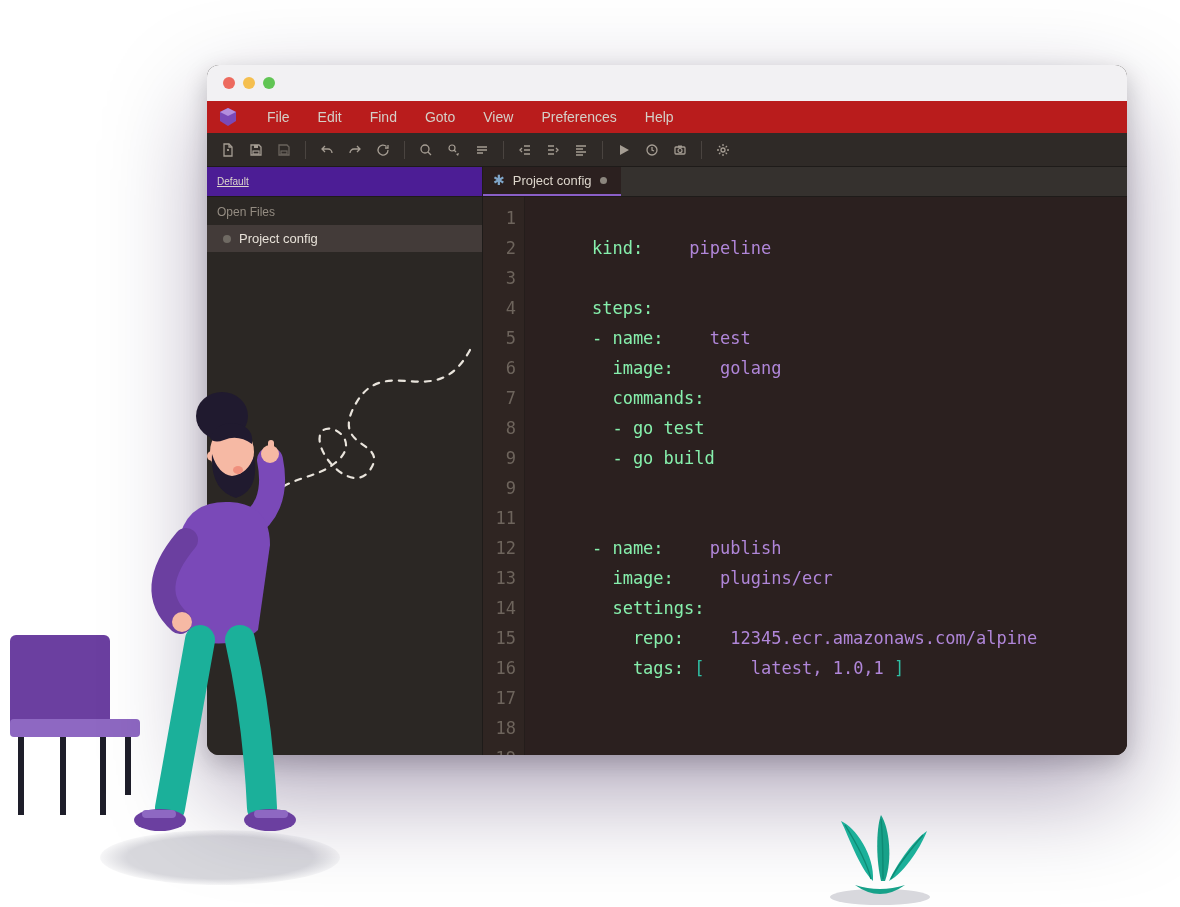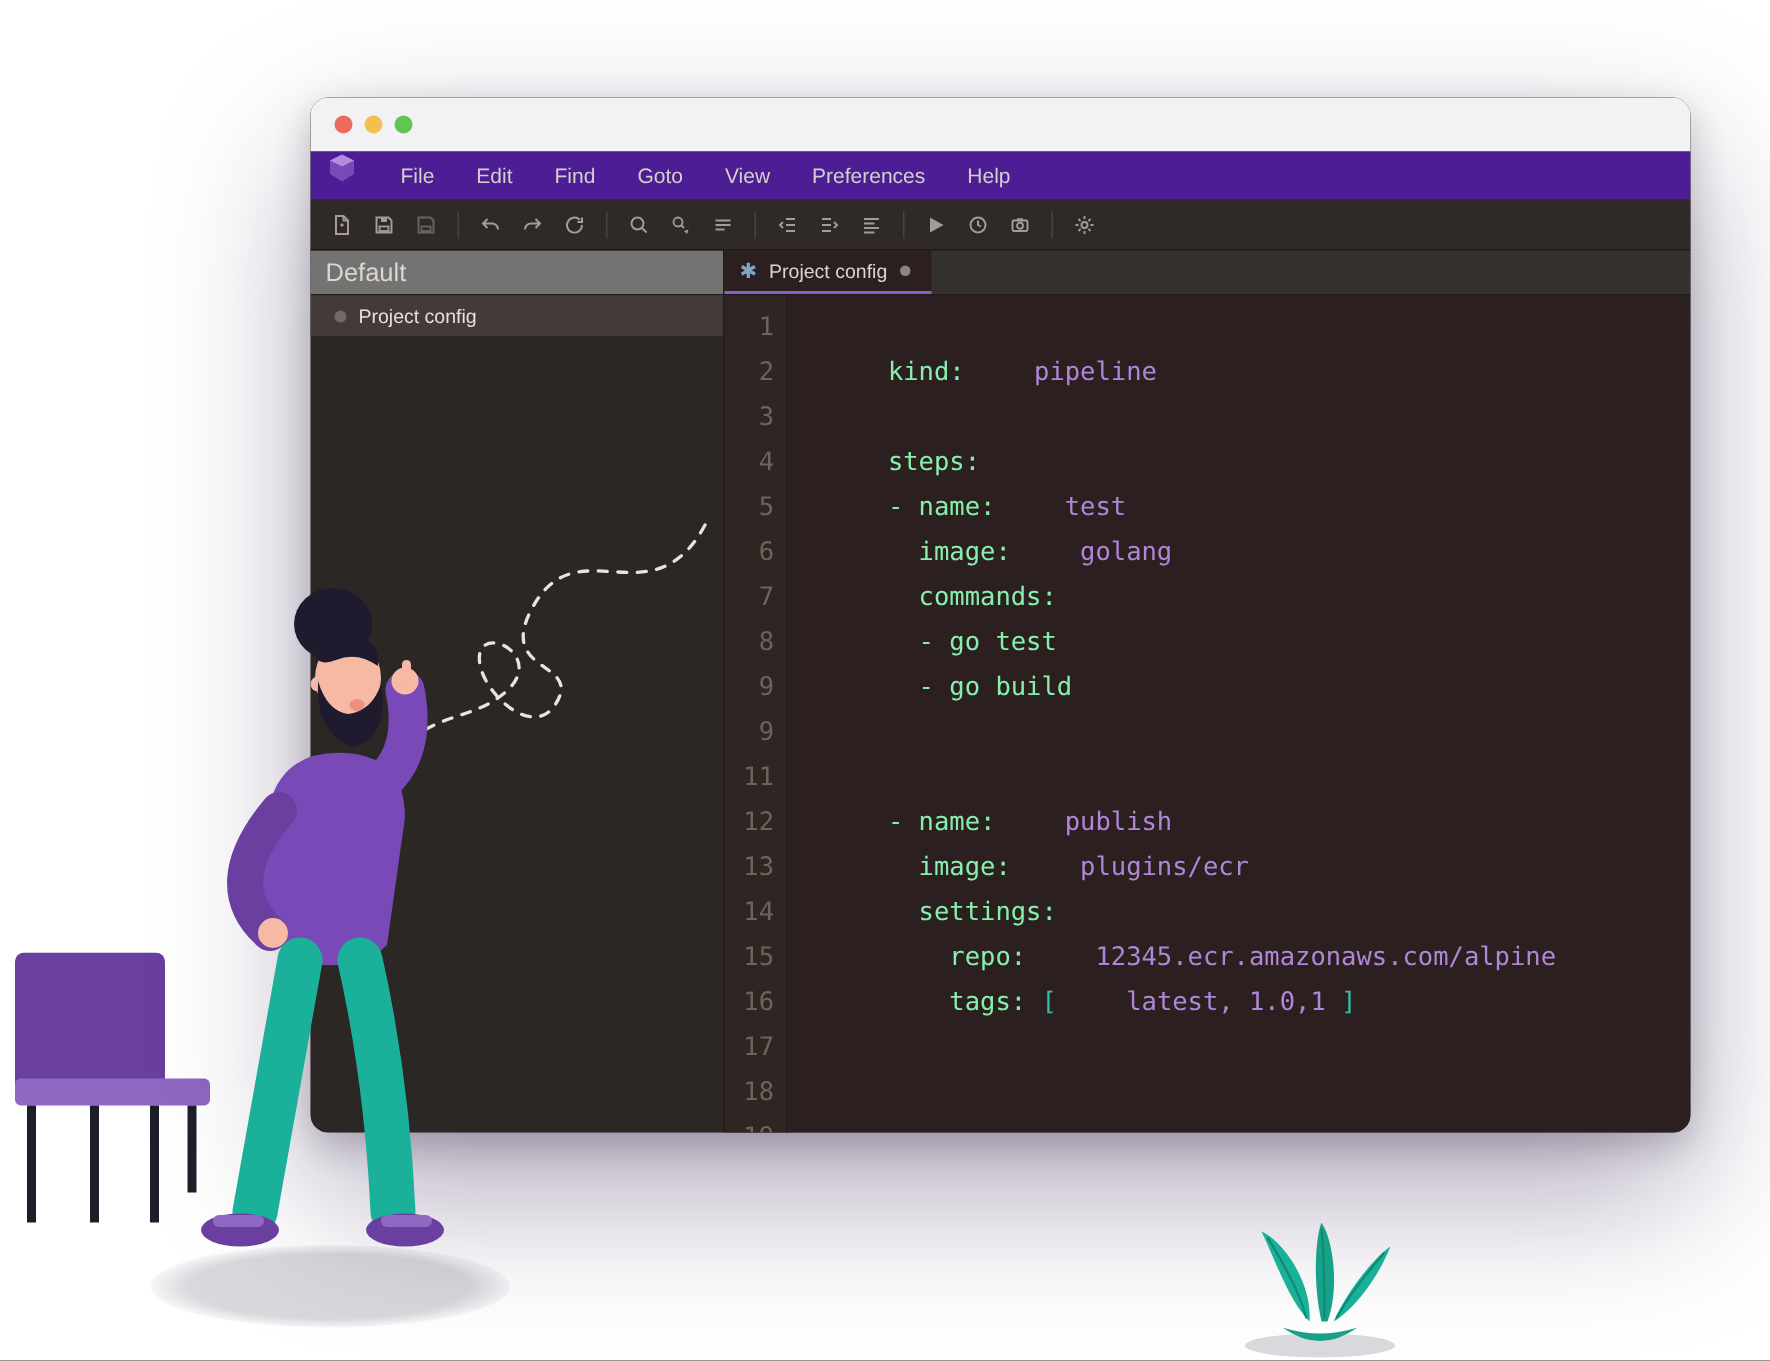--- a/index.html
+++ b/index.html
@@ -37,22 +37,23 @@
   gap: 8px;
 }
 .traffic-light { width: 12px; height: 12px; border-radius: 50%; display:inline-block; }
 .red   { background: #ed6a5e; }
 .yellow{ background: #f5bf4f; }
 .green { background: #61c554; }
 
 
 .menu-bar {
   height: 32px;
-  background: #4c1d95;
-  display: flex;
+  background: #b91c1c;
+  display: flex;
+  align-items: center;
   font-size: 14px;
   color: #d5cfc7;
   padding-left: 10px;
   gap: 0;
 }
 .app-logo {
   width: 22px; height: 22px;
   margin-right: 14px;
   display: flex; align-items: center; justify-content: center;
 }
@@ -92,27 +93,28 @@
   width: 276px;
   background: #2b2724;
   border-right: 1px solid #1e1b19;
   color: #b6afa6;
   font-size: 13px;
   display: flex;
   flex-direction: column;
 }
 .sidebar-head {
   height: 30px;
-  background: #737373;
+  background: #4c1d95;
   border-bottom: 1px solid #1e1b19;
   display: flex;
   align-items: center;
   padding-left: 10px;
-  font-size: 17px;
+  font-size: 10px;
   color: #ddd6cc;
+  text-decoration: underline;
 }
 .sb-section-label {
   padding: 8px 10px 6px;
   color: #948c82;
   font-size: 12px;
 }
 .sb-item {
   display:flex; align-items:center;
   padding: 6px 10px 6px 16px;
   gap: 8px;
@@ -358,20 +360,21 @@
         <svg width="14" height="14" viewBox="0 0 14 14">
           <circle cx="7" cy="7" r="2" fill="none" stroke="currentColor" stroke-width="1.3"></circle>
           <path d="M7 1v2M7 11v2M1 7h2M11 7h2M3 3l1.4 1.4M9.6 9.6 11 11M11 3 9.6 4.4M4.4 9.6 3 11" stroke="currentColor" stroke-width="1.3"></path>
         </svg>
       </span>
     </div>
 
   <div class="body-area">
     <div class="sidebar">
       <div class="sidebar-head">Default</div>
+      <div class="sb-section-label">Open Files</div>
       <div class="sb-item active">
         <span class="dot"></span>
         <span>Project config</span>
       </div>
     </div>
 
     <div class="editor-pane">
       <div class="tab-strip">
         <div class="tab">
           <span class="star">✱</span>

